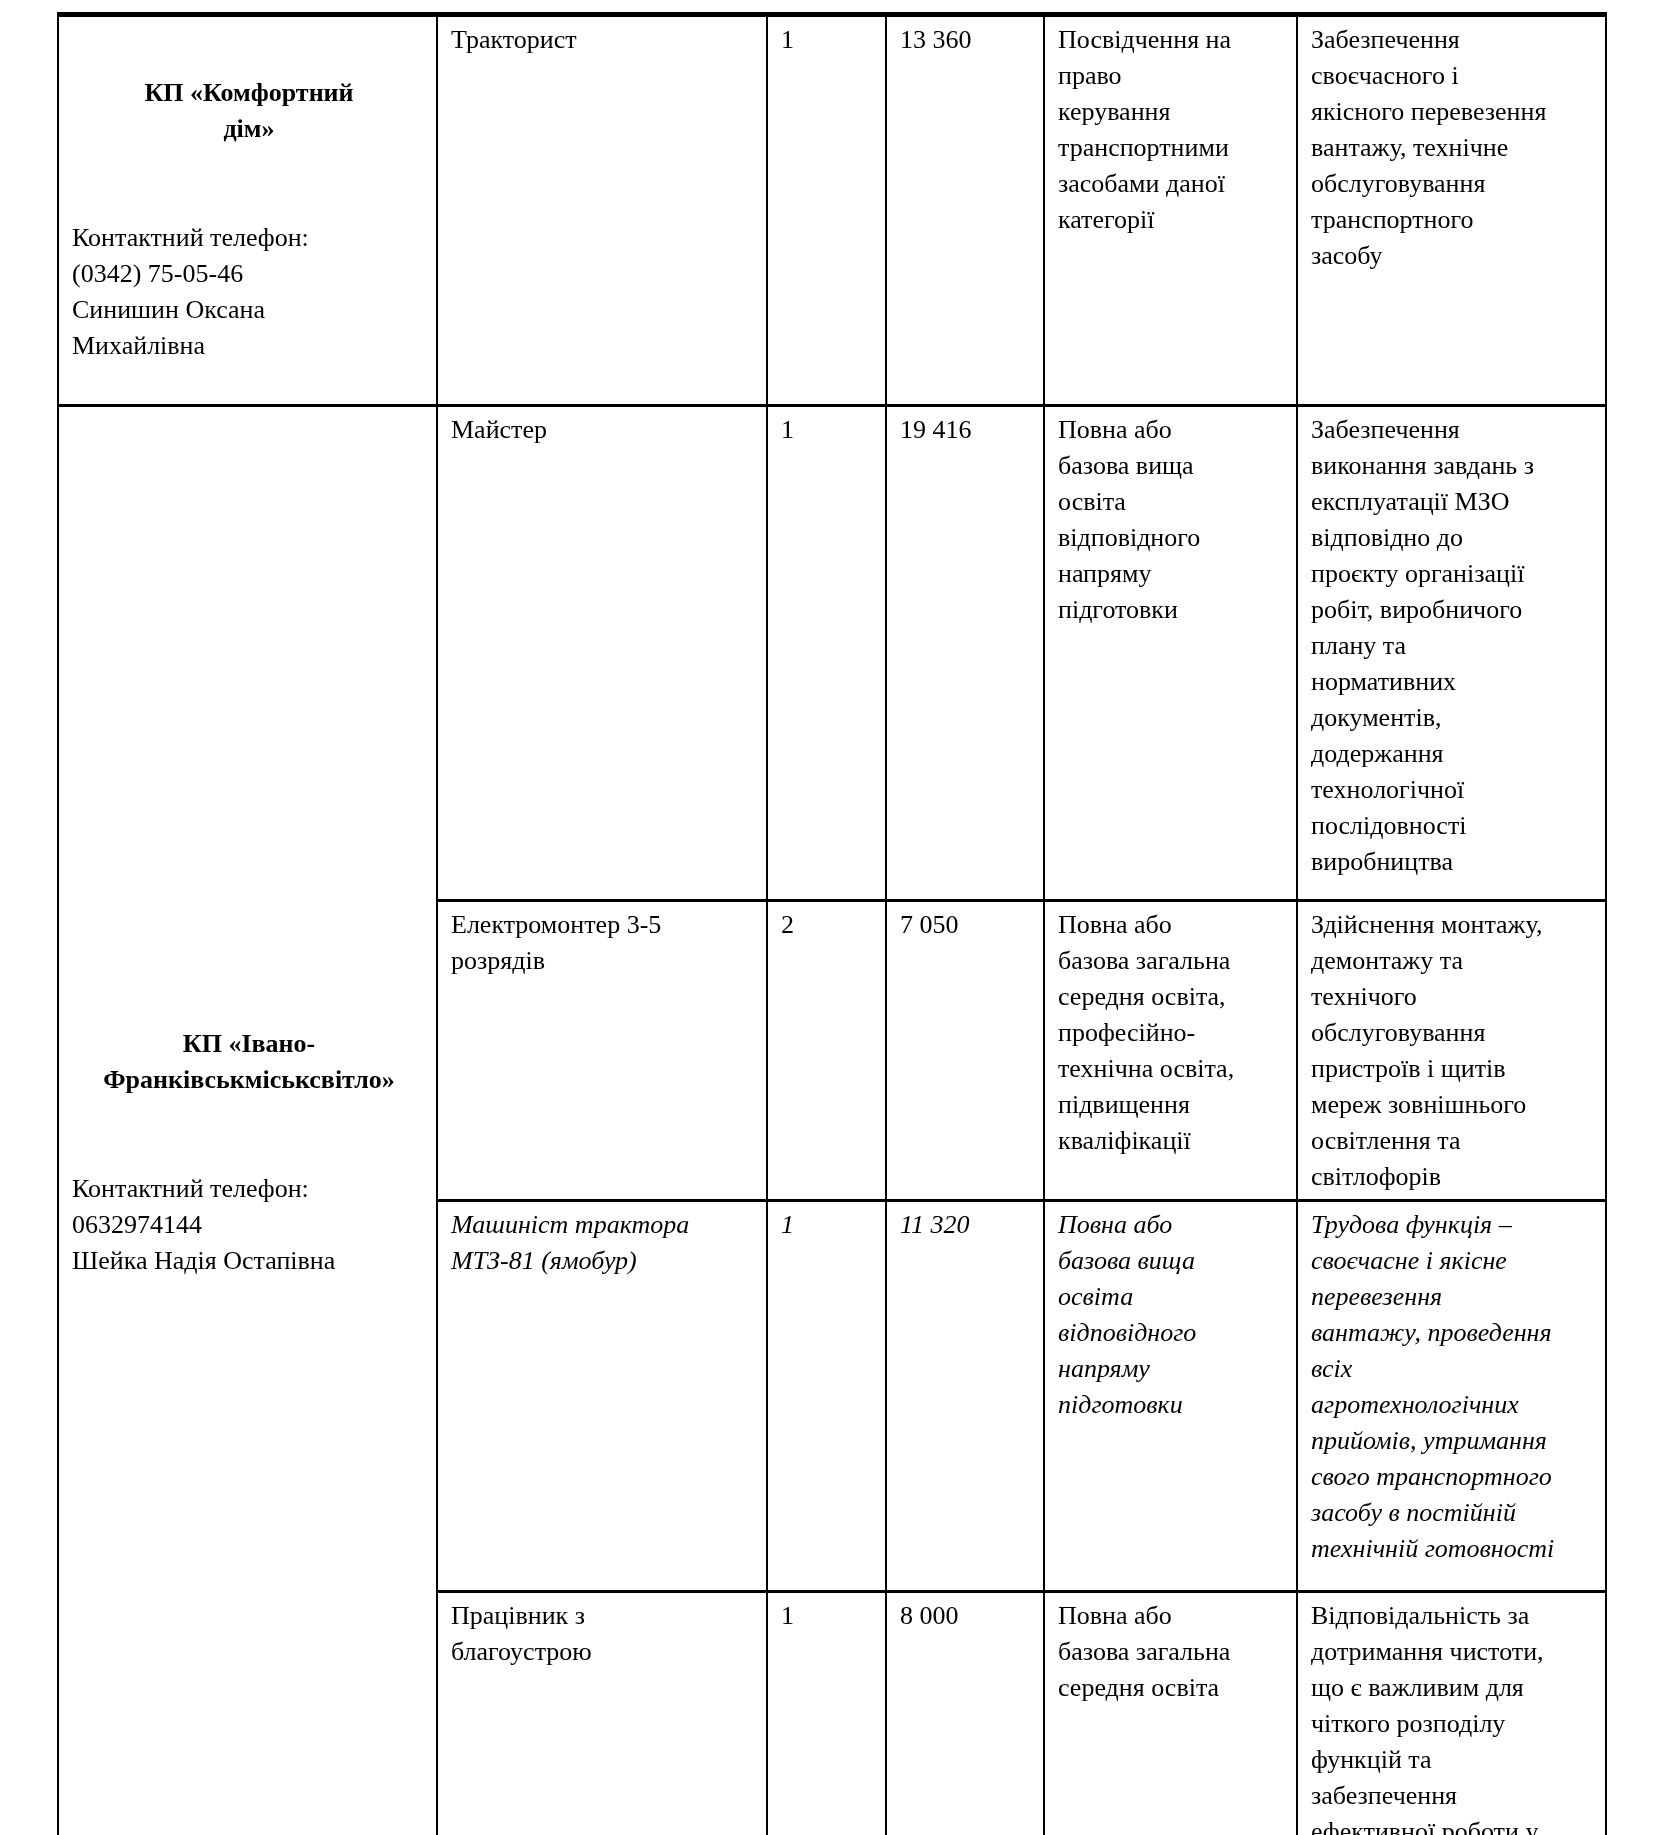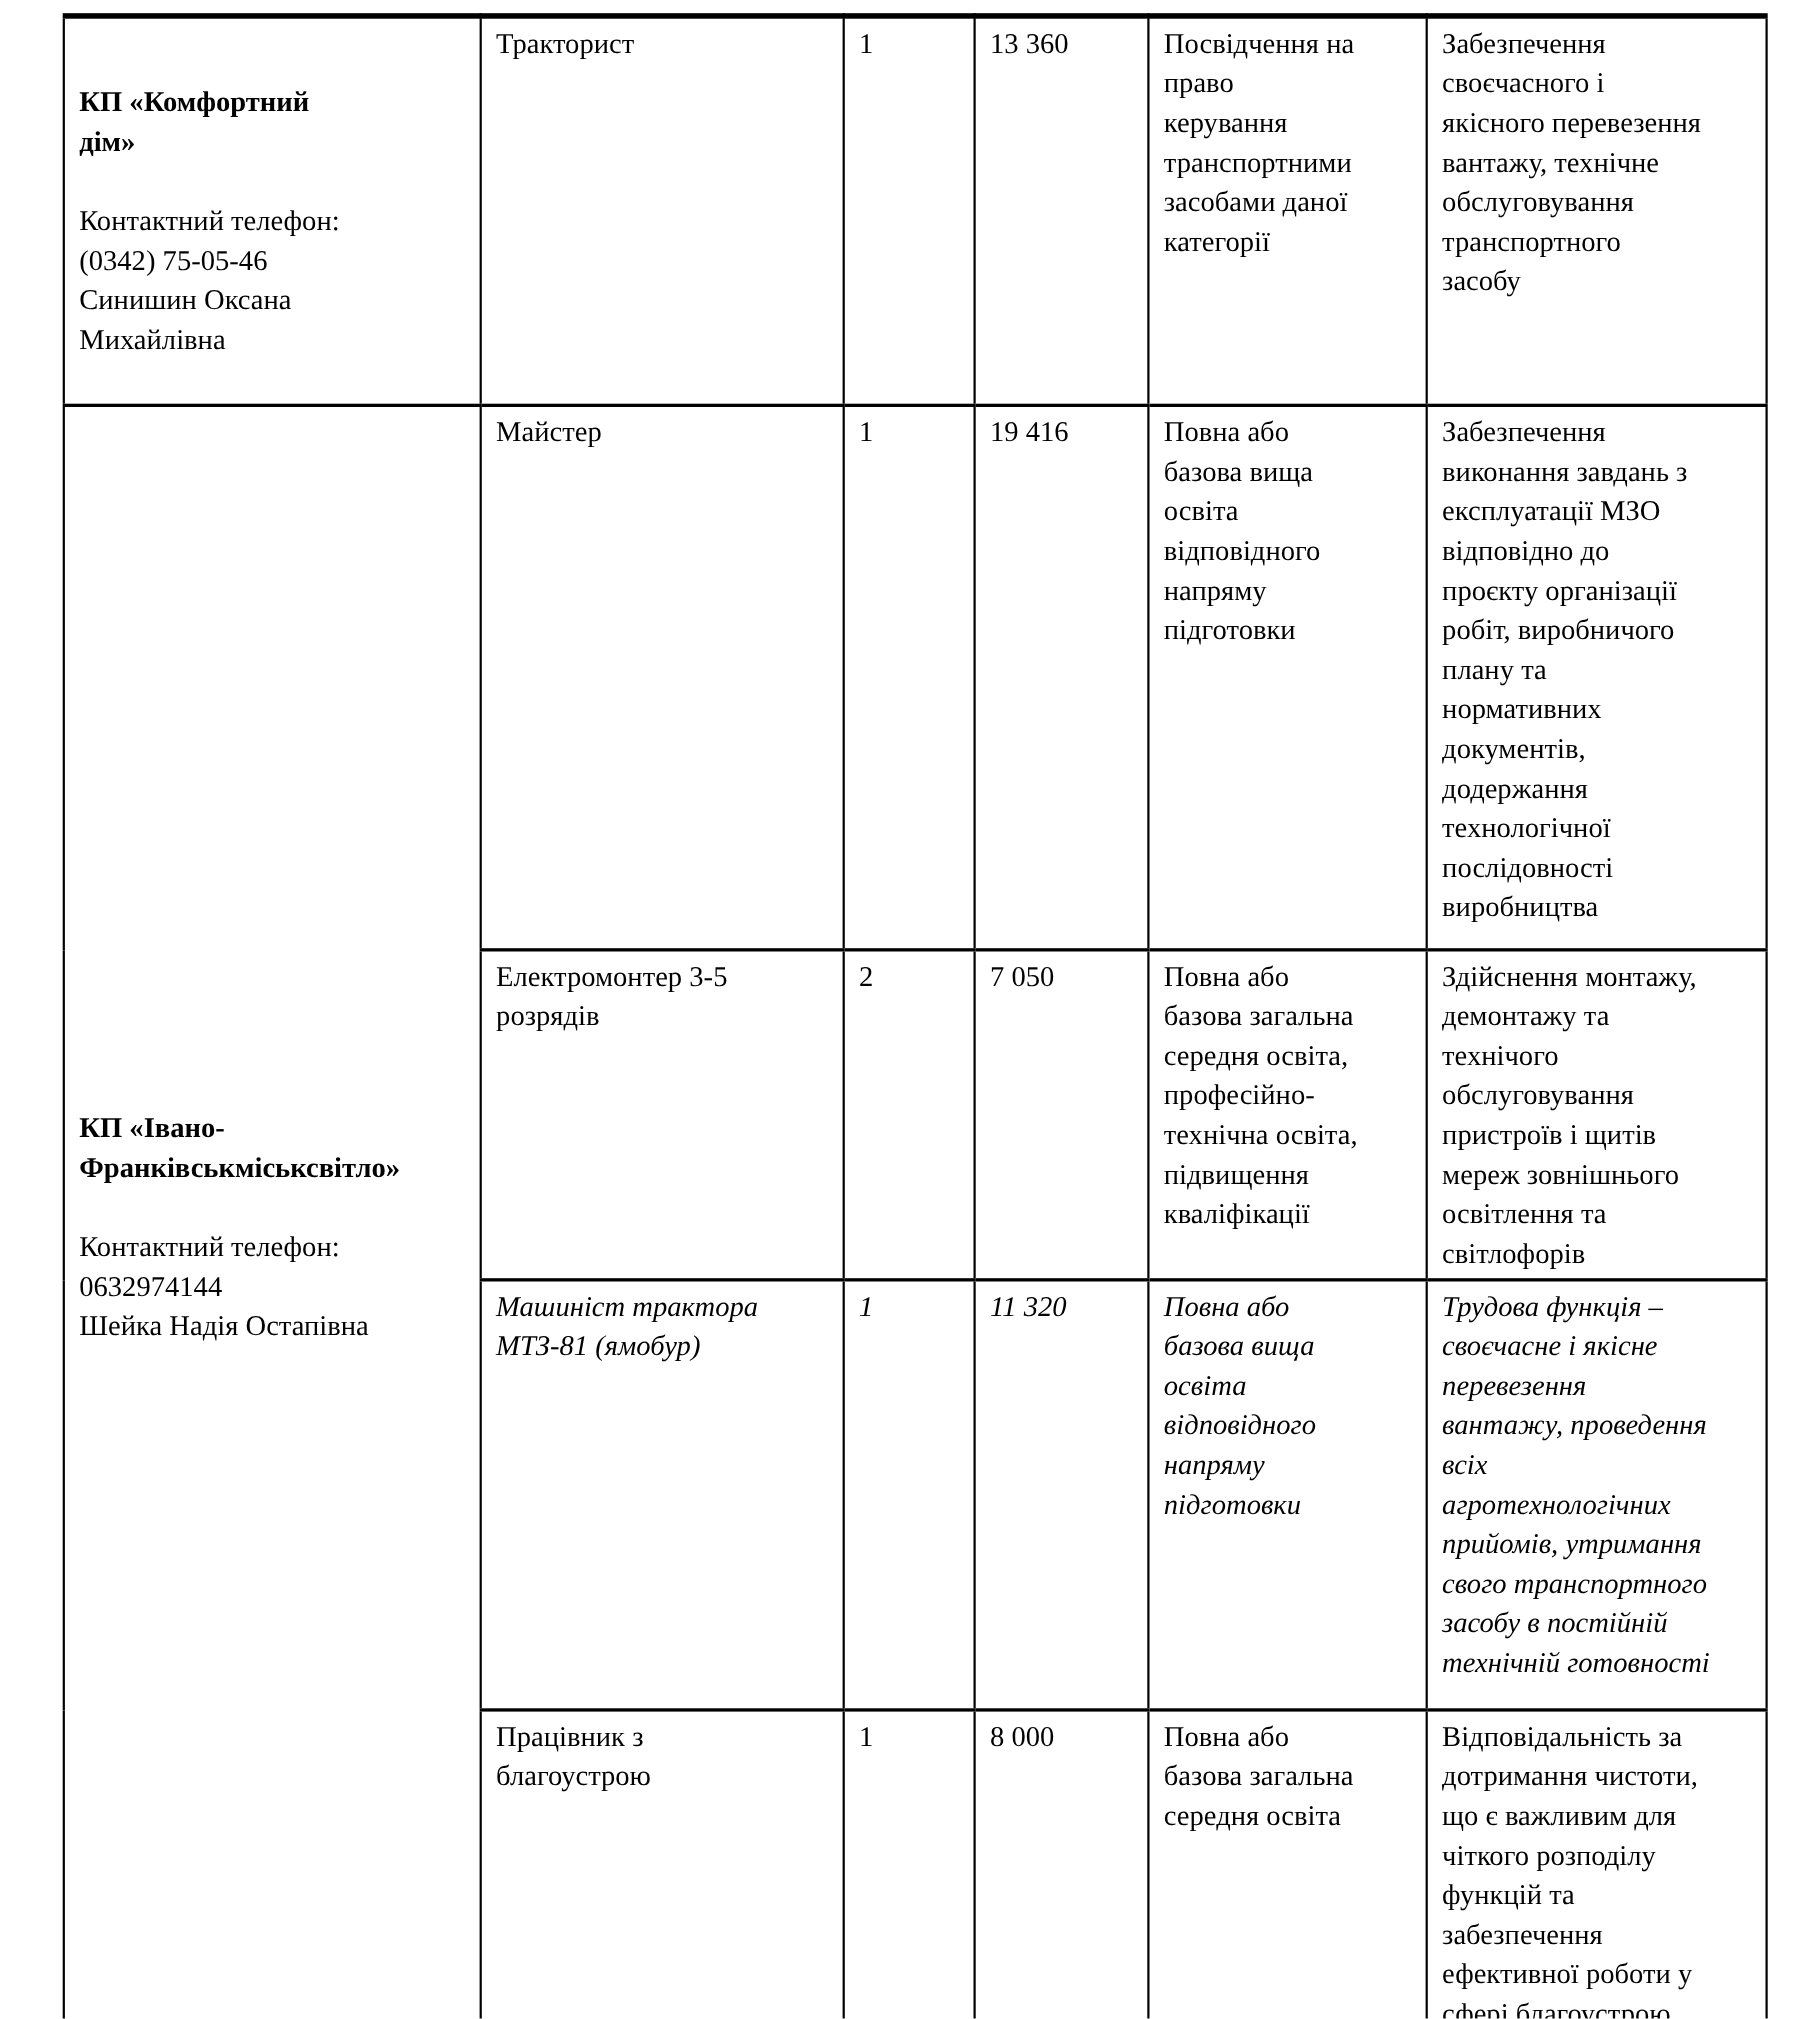--- a/index.html
+++ b/index.html
@@ -52,23 +52,25 @@
   tr.r5 { height: 308px; }
 
   td.company-cell { padding-top: 22px; }
   td.company-cell.merged {
     vertical-align: middle;
     padding-top: 5px;
   }
   .company-name {
     font-weight: bold;
     white-space: pre-line;
+    text-align: center;
   }
   .company-contact {
     white-space: pre-line;
+    margin-top: 37px;
   }
 </style>
 </head>
 <body>
 
 <div class="page">
   <table class="vacancies">
     <colgroup>
       <col class="c-company">
       <col class="c-position">

